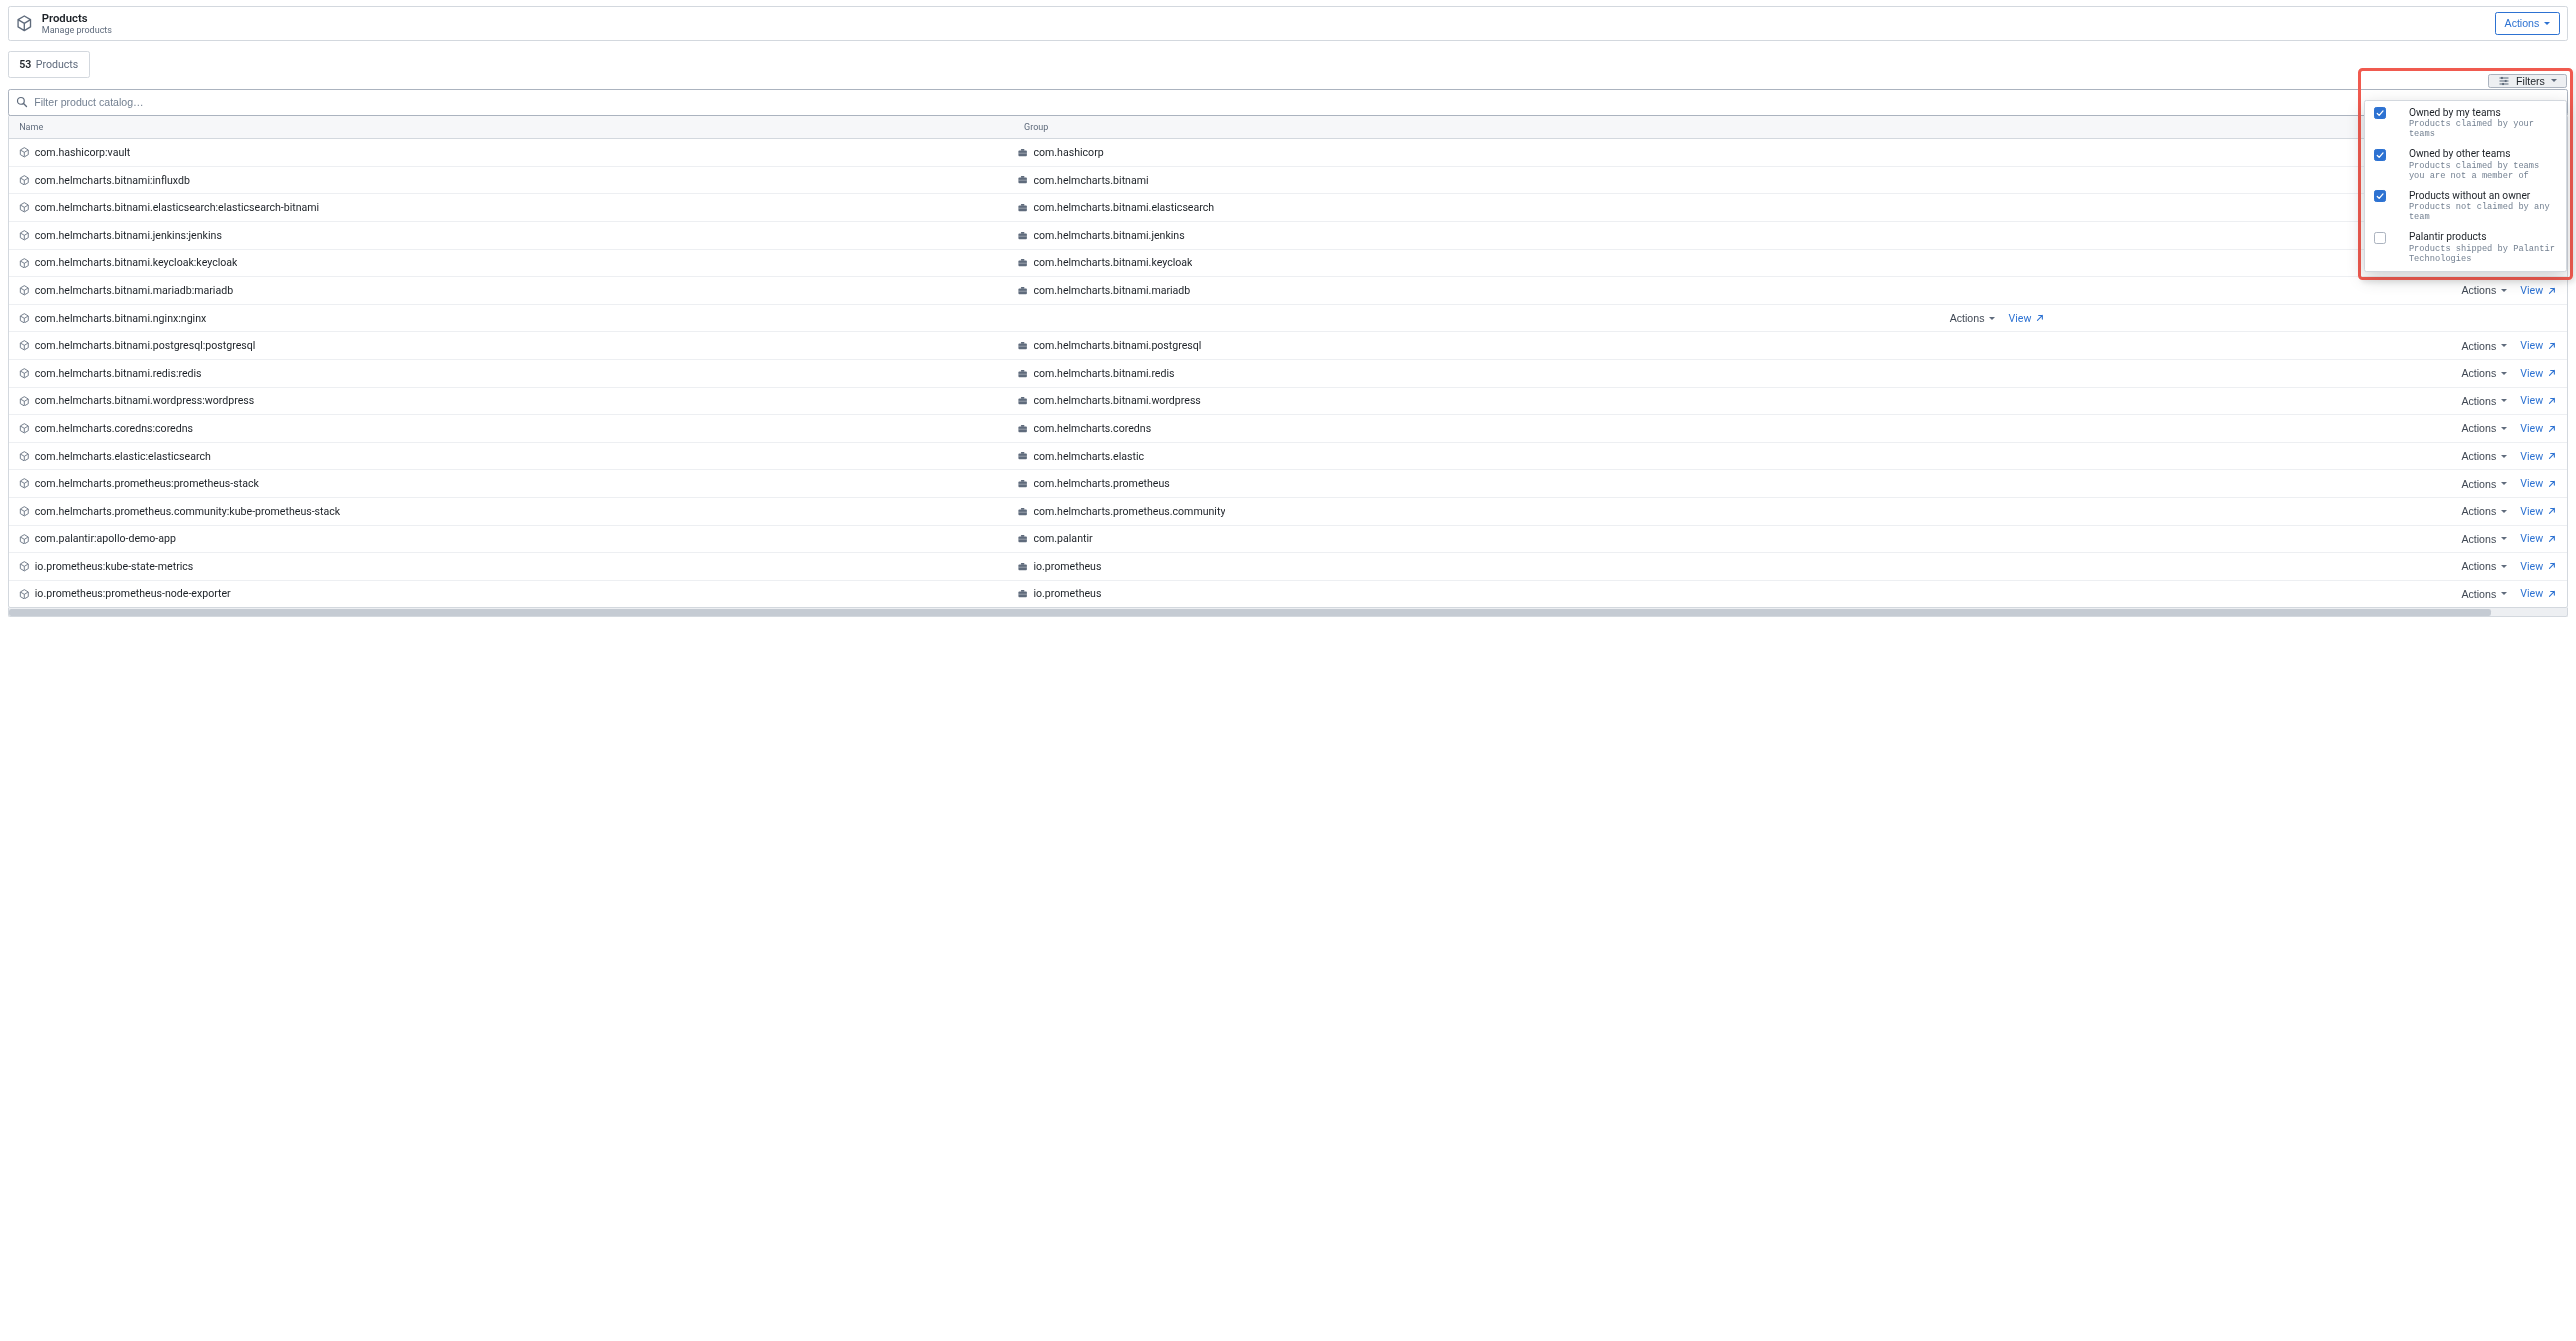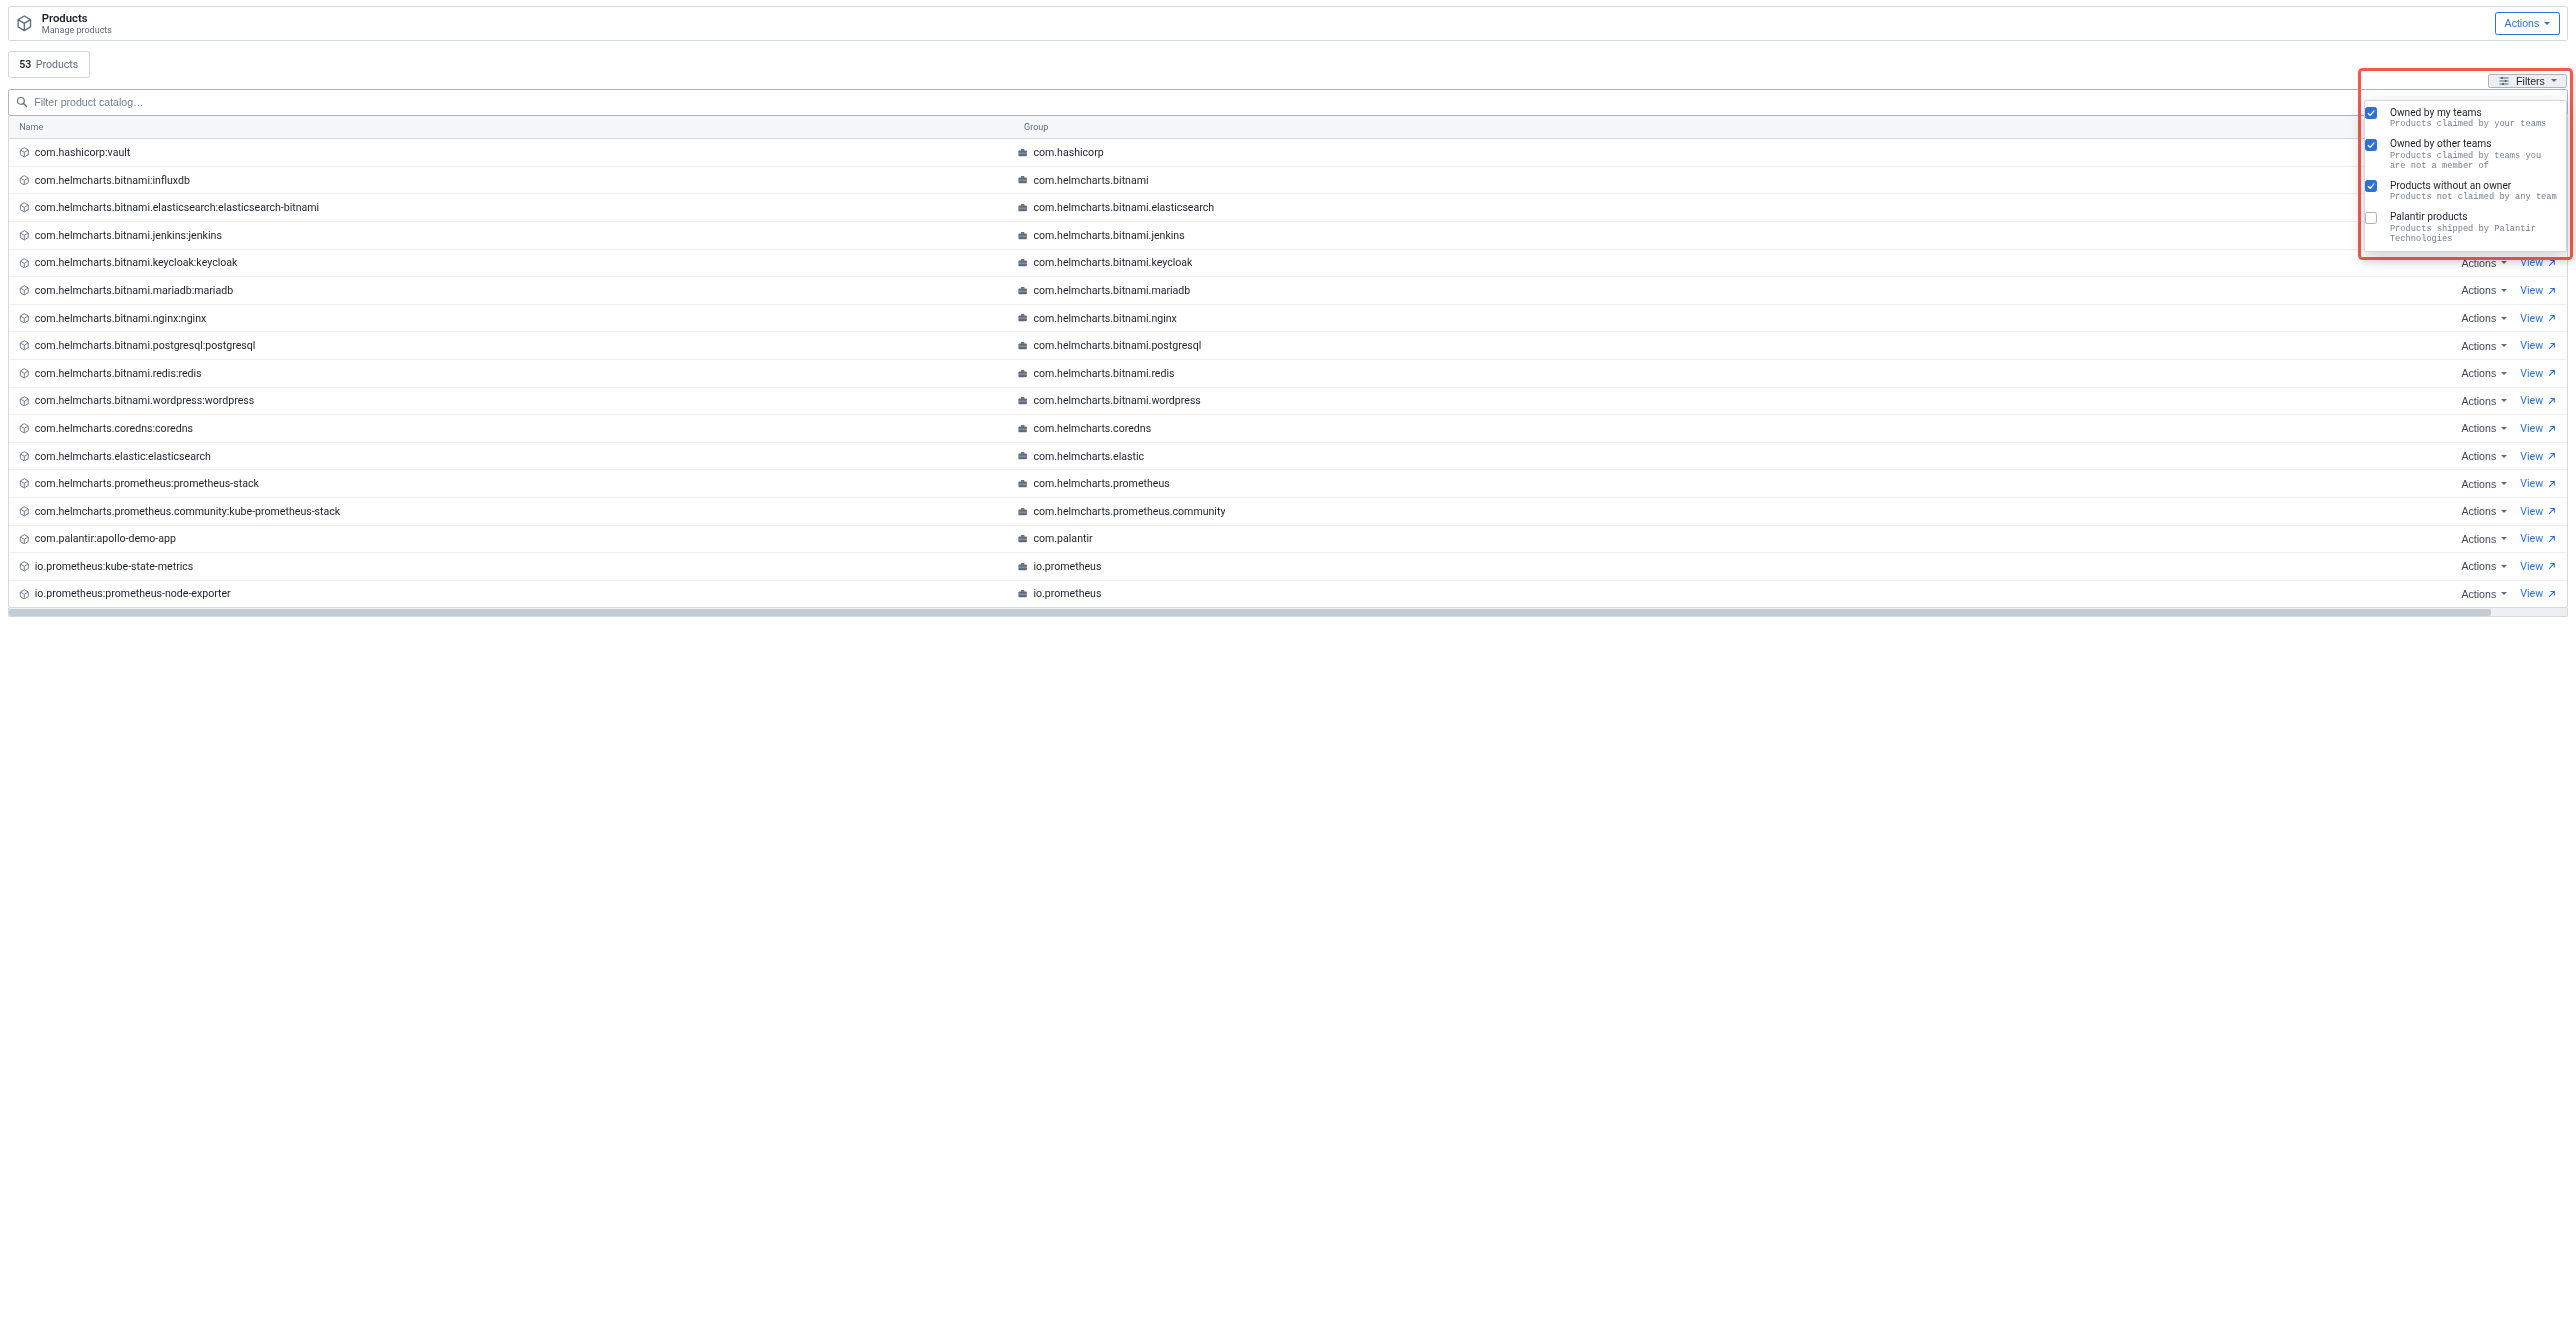--- a/index.html
+++ b/index.html
@@ -86,21 +86,21 @@
     position: absolute; right: -4.5px; top: -21px; width: 215px;
     border: 3px solid #f05a4f; border-radius: 4.5px; padding: 3px 3px 4.5px 3px; background: transparent;
     box-shadow: 3px 3px 4.5px rgba(0,0,0,.08);
     z-index: 50;
   }
   .filters-inner-top { height: 16.6px; }
   .filters-panel {
     background: #fff; border: 0.8px solid #d3d8de; border-radius: 2.3px;
     margin-top: 9px; box-shadow: 0 6px 18px rgba(16,22,26,.2);
   }
-  .filter-opt { display: flex; gap: 13px; padding: 6px 9px 3px 0; }
+  .filter-opt { display: flex; gap: 23px; padding: 6px 9px 3px 9px; }
   .filter-opt:last-child { padding-bottom: 7.6px; }
   .chk {
     width: 12px; height: 12px; border-radius: 2.3px; flex-shrink: 0; margin-top: 0.8px;
     display: flex; align-items: center; justify-content: center;
   }
   .chk.checked { background: #2d72d2; border: 0.8px solid #2d72d2; }
   .chk.unchecked { background: #fff; border: 0.8px solid #abb3bf; }
   .chk svg { width: 8.3px; height: 8.3px; color: #fff; }
   .opt-title { font-size: 10.2px; color: #1c2127; }
   .opt-desc { font-size: 8.7px; color: #738091; margin-top: 1.5px; font-family: Liberation Mono, monospace; }
@@ -388,26 +388,20 @@
           </a>
         </div>
       </div>
       <div class="tr">
         <div class="td">
           <svg class="cube-icon-sm" viewBox="0 0 16 16">
             <use href="#cube"></use>
           </svg>
           <span class="name-text">com.helmcharts.bitnami.nginx:nginx</span>
         </div>
-        <div class="td">
-          <svg class="group-icon" viewBox="0 0 16 16">
-            <use href="#briefcase"></use>
-          </svg>
-          <span class="group-text">com.helmcharts.bitnami.nginx</span>
-        </div>
         <div class="td td-actions">
           <button class="row-actions-btn">
             <span>Actions</span>
             <span class="caret"></span>
           </button>
           <a class="view-link">
             <span>View</span>
             <svg viewBox="0 0 16 16">
               <use href="#arrow-up-right"></use>
             </svg>

